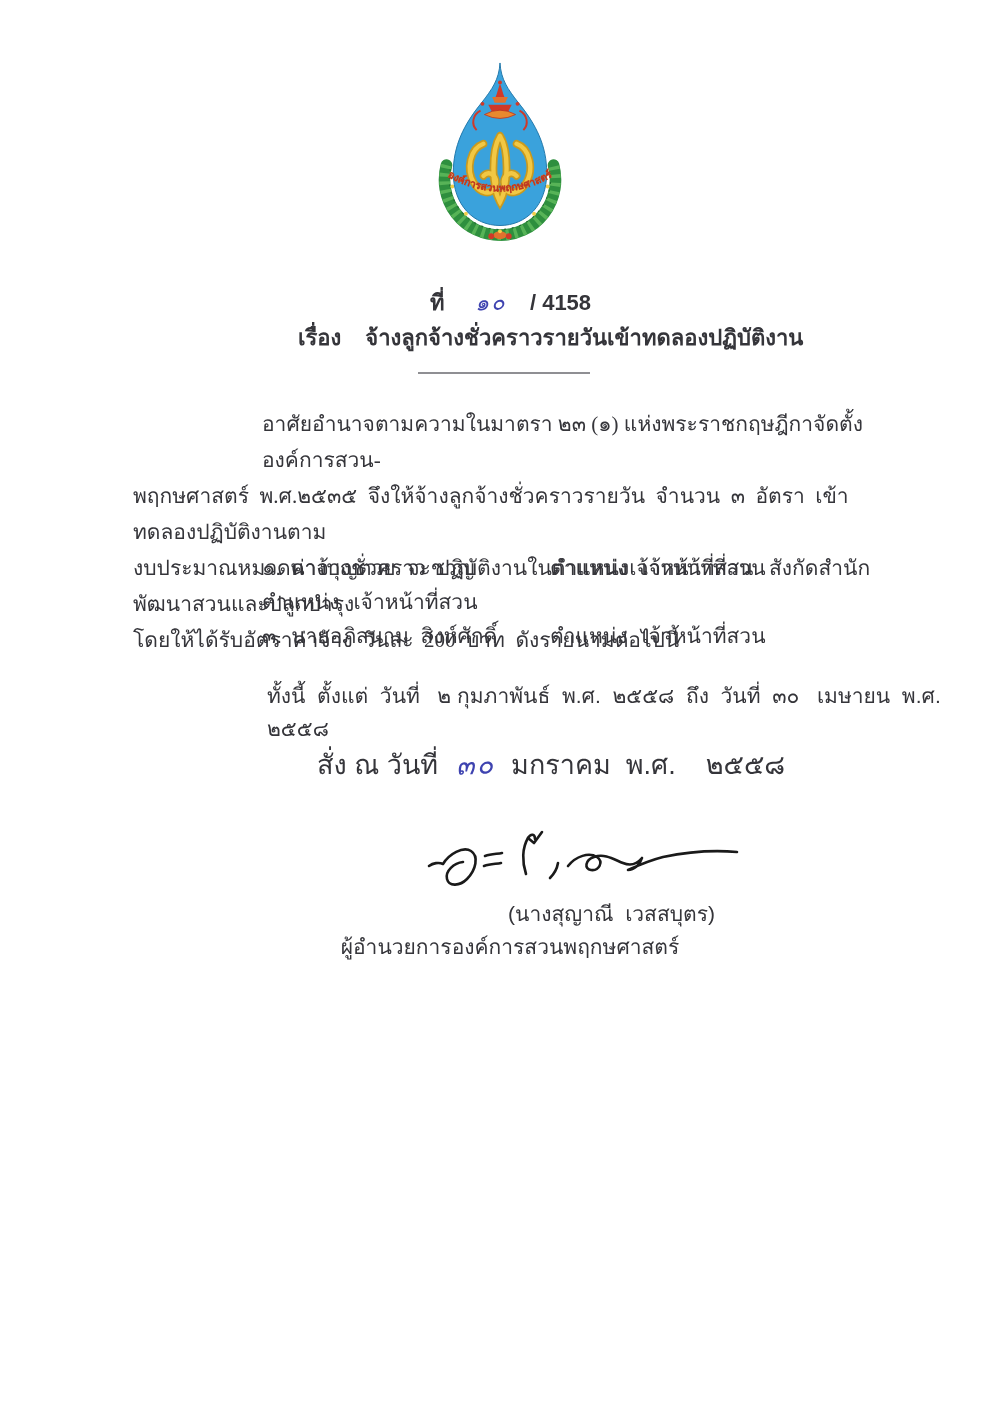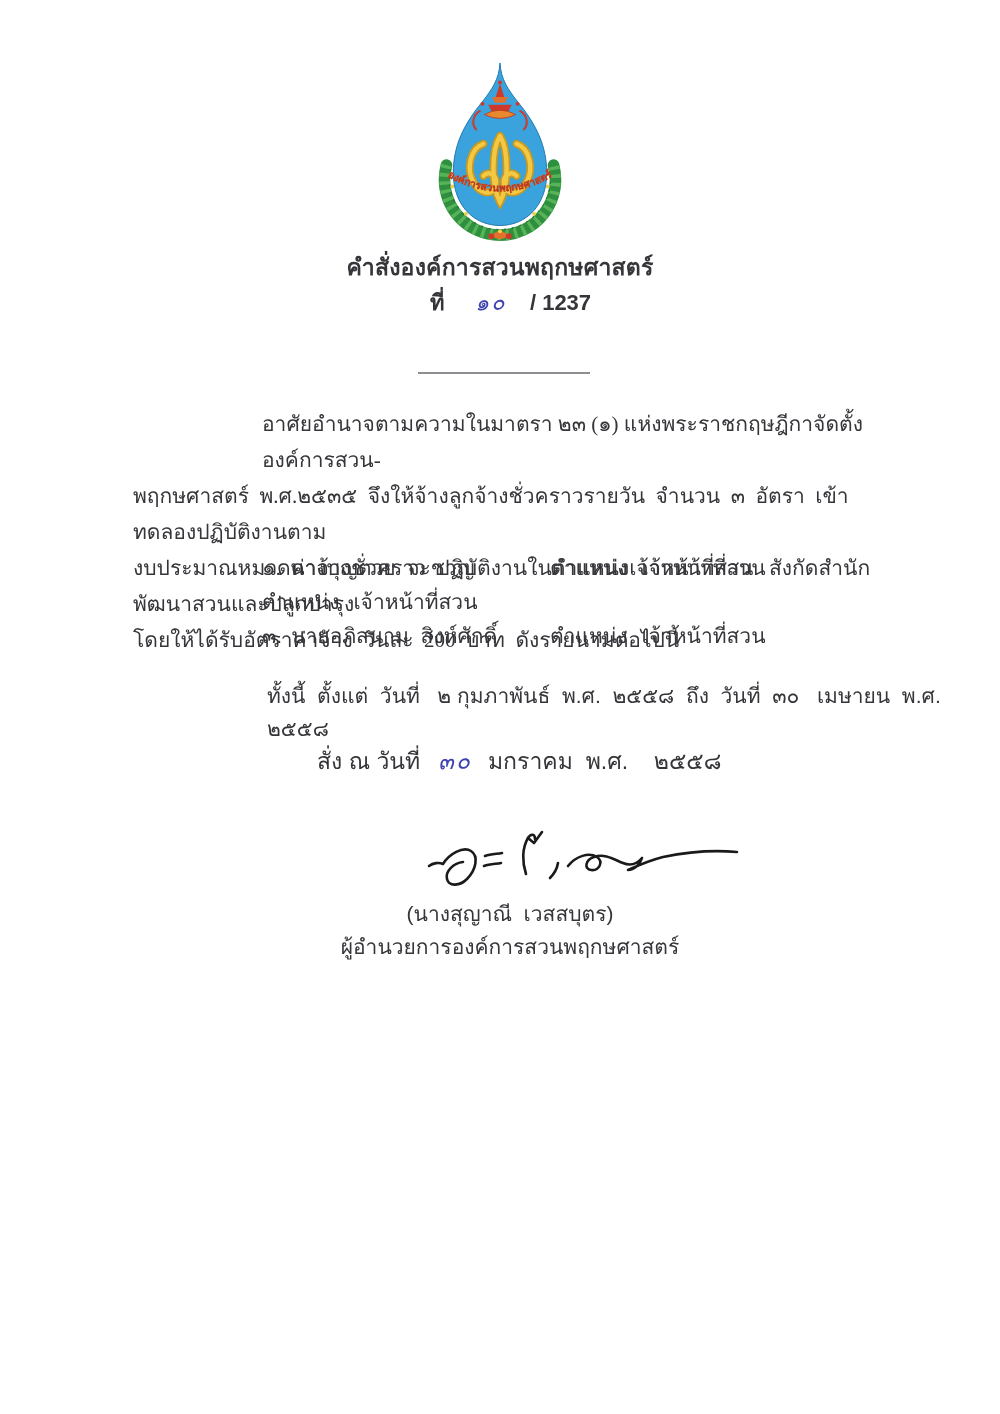--- a/index.html
+++ b/index.html
@@ -33,25 +33,25 @@
   .paragraph{top:406px;left:133px;width:760px;font-size:21px;font-family:Liberation Serif, serif;}
   .para-line{line-height:36px;white-space:pre-wrap;}
   .para-line.indent{padding-left:129px;}
   .emp-list{top:552px;left:262px;font-size:21px;}
   .emp-row{display:flex;height:34px;line-height:32px;align-items:flex-start;}
   .emp-left{width:288px;white-space:pre-wrap;}
   .emp-no{display:inline-block;margin-right:9px;}
   .emp-pos{white-space:pre-wrap;}
   .emp-pos .pos-label{margin-right:14px;}
   .period-line{top:679px;left:267px;font-size:21px;}
-  .order-line{top:743px;left:317px;font-size:23px;display:flex;align-items:center;}
+  .order-line{top:743px;left:317px;font-size:27px;display:flex;align-items:center;}
   .order-line .gap1{width:18px;display:inline-block;}
   .order-line .gap2{width:16px;display:inline-block;}
   .sig-block{top:897px;left:305px;width:410px;text-align:center;font-size:21px;}
-  .sig-name{line-height:33px;white-space:pre-wrap;}
+  .sig-name{line-height:33px;white-space:pre-wrap;text-align:right;}
   .sig-title{line-height:33px;white-space:pre-wrap;}
   svg{display:block;}
 </style>
 </head>
 <body>
 
 <div class="page">
 
   <svg class="abs" style="left:427px;top:60px;" width="146" height="185" viewBox="0 0 150 190" aria-hidden="true">
     <defs>
@@ -98,30 +98,34 @@
         <path d="M75,78 C66,92 66,130 75,146 C84,130 84,92 75,78"></path>
         <path d="M92,86 C106,91 110,112 102,126 C96,137 84,140 80,130 C76,120 86,112 92,119"></path>
       </g>
     </g>
 
     <text font-size="10.5" font-weight="bold" fill="#f6d441" stroke="#bf3a22" stroke-width="0.45" text-anchor="middle" style="font-family:'Liberation Sans',sans-serif;">
       <textPath href="#arcTextPath" startOffset="50%">องค์การสวนพฤกษศาสตร์</textPath>
     </text>
   </svg>
 
-  <div class="abs center doc-title line">คำสั่งองค์การสวนพฤกษศาสตร์</div>
 
   <div class="abs number-line">
     <span class="line">ที่</span>
     <span class="gap1"></span>
     <span class="ink line">๑๐</span>
     <span class="gap2"></span>
-    <span class="line">/ 1237</span>
+    <span class="line">/ 4158</span>
   </div>
 
+  <div class="abs subject-line">
+    <span class="line">เรื่อง</span>
+    <span class="gap"></span>
+    <span class="line">จ้างลูกจ้างชั่วคราวรายวันเข้าทดลองปฏิบัติงาน</span>
+  </div>
 
   <div class="abs divider"></div>
 
   <div class="abs paragraph">
     <div class="para-line indent">อาศัยอำนาจตามความในมาตรา ๒๓ (๑) แห่งพระราชกฤษฎีกาจัดตั้งองค์การสวน-</div>
     <div class="para-line">พฤกษศาสตร์  พ.ศ.๒๕๓๕  จึงให้จ้างลูกจ้างชั่วคราวรายวัน  จำนวน  ๓  อัตรา  เข้าทดลองปฏิบัติงานตาม</div>
     <div class="para-line">งบประมาณหมวดค่าจ้างชั่วคราว  ปฏิบัติงานในตำแหน่งเจ้าหน้าที่สวน   สังกัดสำนักพัฒนาสวนและปลูกบำรุง</div>
     <div class="para-line">โดยให้ได้รับอัตราค่าจ้าง  วันละ  200  บาท  ดังรายนามต่อไปนี้</div>
   </div>
 

